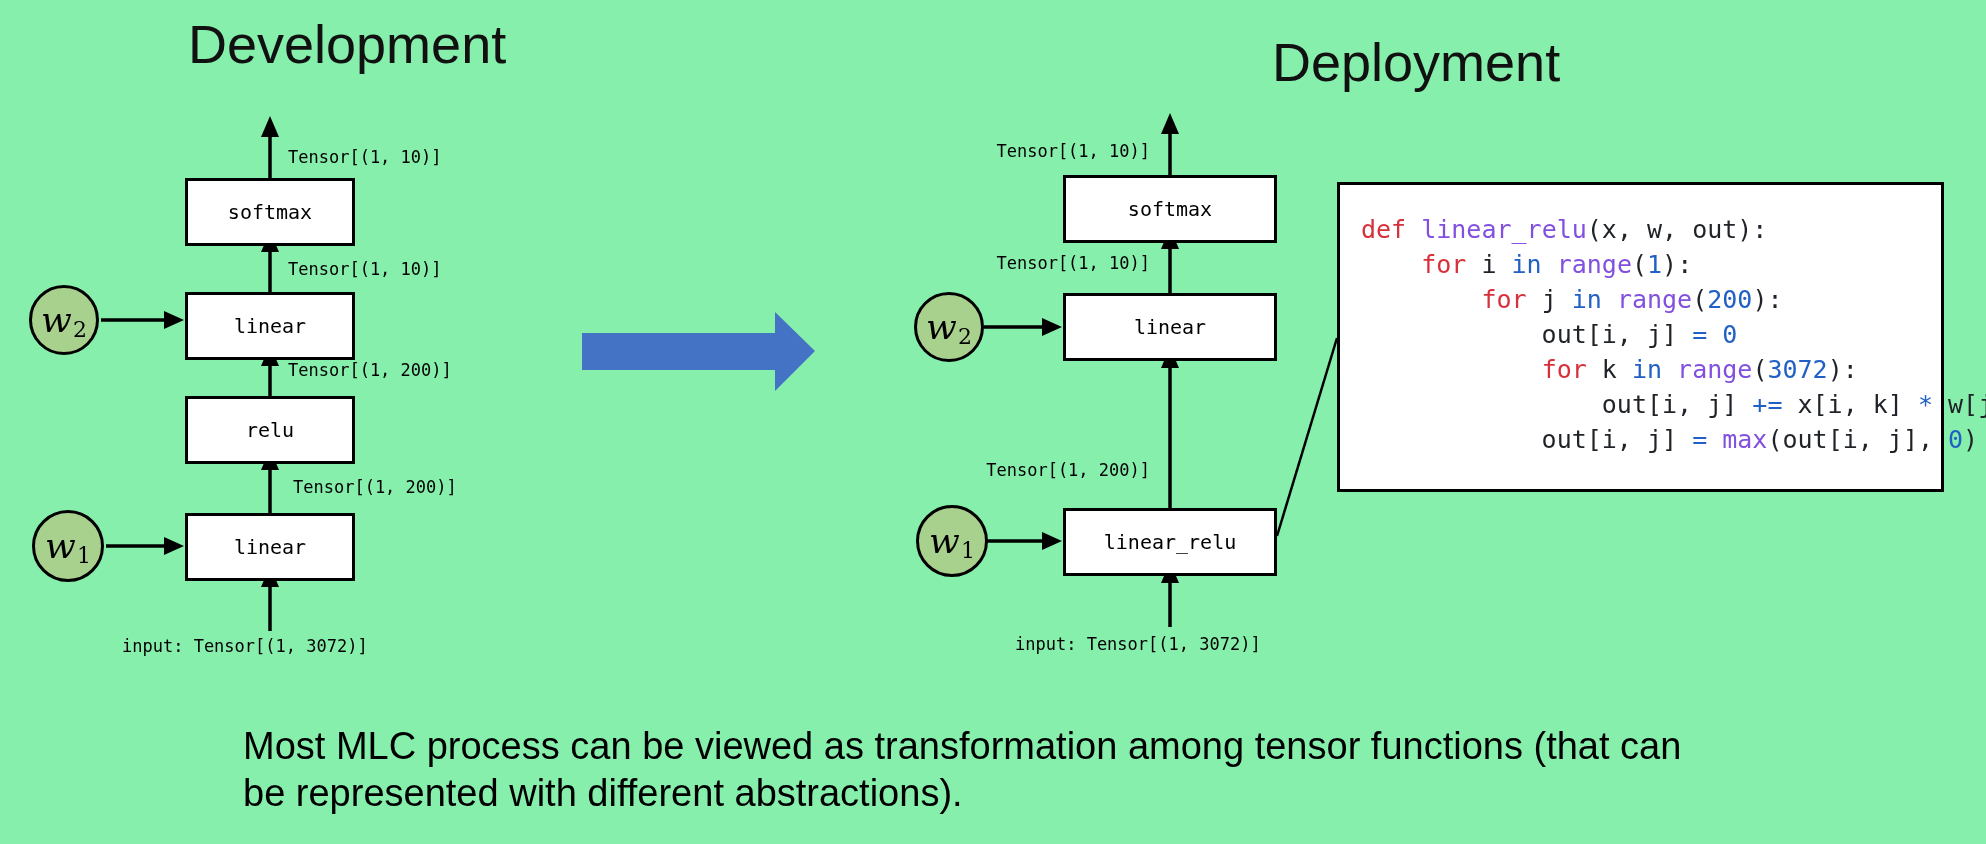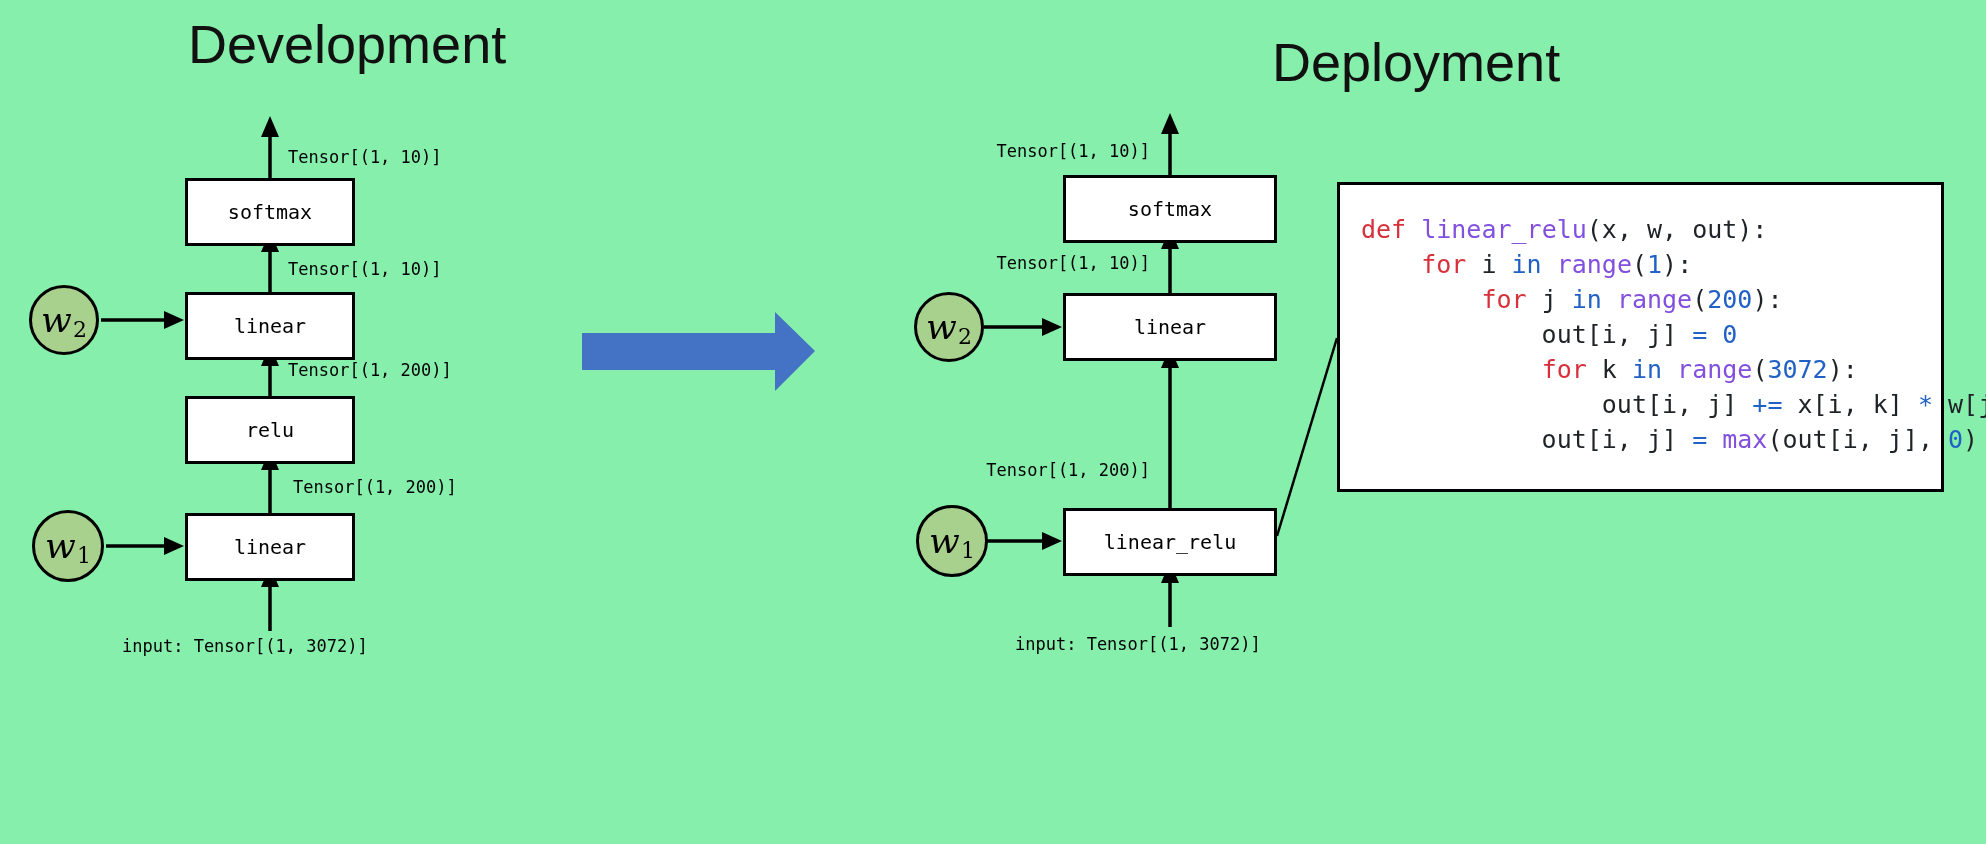--- a/index.html
+++ b/index.html
@@ -192,14 +192,18 @@
   </div>
   <div class="wcircle" style="left:916px;top:505px;width:72px;height:72px;">
     <span class="wbase">w</span>
       <span class="wsub">1</span>
   </div>
 
   <div class="codebox">
     <div class="code-body" id="code-body"><div><span class="tk">def </span><span class="tf">linear_relu</span><span class="tp">(x, w, out):</span></div><div><span class="tp">    </span><span class="tk">for</span><span class="tp"> i </span><span class="tn">in</span><span class="tp"> </span><span class="tf">range</span><span class="tp">(</span><span class="tn">1</span><span class="tp">):</span></div><div><span class="tp">        </span><span class="tk">for</span><span class="tp"> j </span><span class="tn">in</span><span class="tp"> </span><span class="tf">range</span><span class="tp">(</span><span class="tn">200</span><span class="tp">):</span></div><div><span class="tp">            out[i, j] </span><span class="tn">= 0</span></div><div><span class="tp">            </span><span class="tk">for</span><span class="tp"> k </span><span class="tn">in</span><span class="tp"> </span><span class="tf">range</span><span class="tp">(</span><span class="tn">3072</span><span class="tp">):</span></div><div><span class="tp">                out[i, j] </span><span class="tn">+=</span><span class="tp"> x[i, k] </span><span class="tn">*</span><span class="tp"> w[j, k]</span></div><div><span class="tp">            out[i, j] </span><span class="tn">=</span><span class="tp"> </span><span class="tf">max</span><span class="tp">(out[i, j], </span><span class="tn">0</span><span class="tp">)</span></div></div>
   </div>
 
+  <div class="caption">
+    <div>Most MLC process can be viewed as transformation among tensor functions (that can</div>
+    <div>be represented with different abstractions).</div>
+  </div>
 
 </div>
 
 </body></html>

